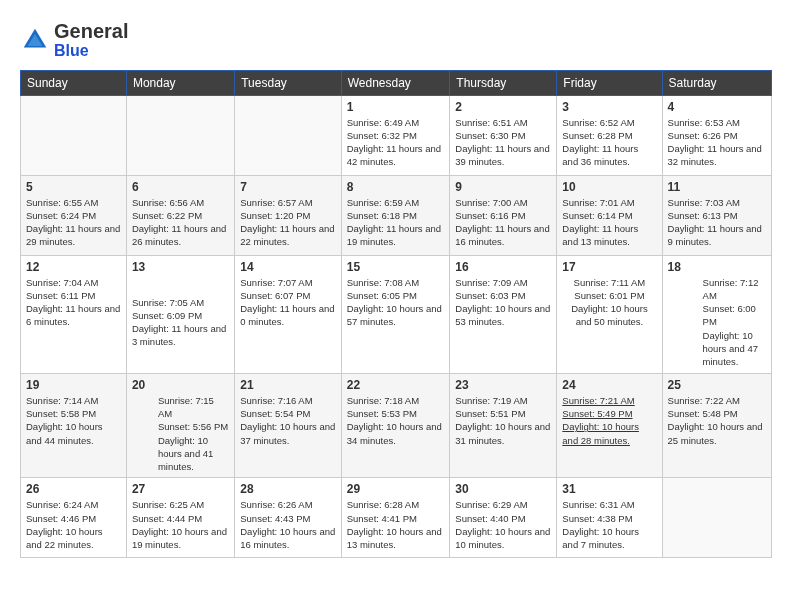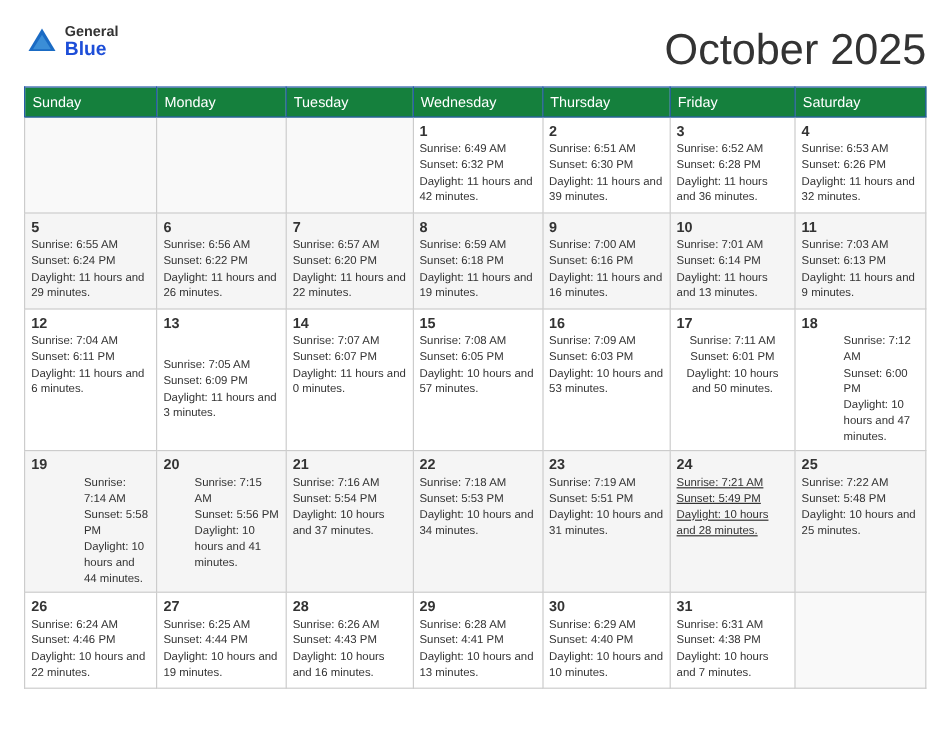--- a/index.html
+++ b/index.html
@@ -19,21 +19,21 @@
     .logo {
       display: flex;
       align-items: center;
     }
     .logo-text {
       display: flex;
       flex-direction: column;
       line-height: 1.1;
     }
     .logo-general {
-      font-size: 12px;
+      font-size: 20px;
       font-weight: bold;
       color: #333;
     }
     .logo-blue {
       font-size: 16px;
       font-weight: bold;
       color: #1d4ed8;
     }
     .logo-icon {
       width: 30px;
@@ -51,21 +51,21 @@
     .subtitle {
       font-size: 14px;
       color: #555;
     }
     table {
       width: 100%;
       border-collapse: collapse;
       font-size: 10.5px;
     }
     thead tr th {
-      background-color: #15803d;
+      background-color: #404040;
       color: #fff;
       text-align: left;
       padding: 5px 6px;
       font-size: 12px;
       font-weight: normal;
       border: 1px solid #2a5caa;
     }
     tbody tr td {
       border: 1px solid #ccc;
       vertical-align: top;
@@ -101,21 +101,20 @@
     <svg class="logo-icon" viewBox="0 0 40 40">
       <polygon points="20,5 35,30 5,30" fill="#1a6bc4"></polygon>
       <polygon points="20,12 30,28 10,28" fill="#4a9de0" opacity="0.7"></polygon>
     </svg>
     <div class="logo-text">
       <span class="logo-general">General</span>
       <span class="logo-blue">Blue</span>
     </div>
   </div>
   <div class="title-block">
-    <div class="month-title">October 2025</div>
   </div>
 </div>
 
 <table>
   <thead>
     <tr id="header-row">
     <th>Sunday</th>
         <th>Monday</th>
         <th>Tuesday</th>
         <th>Wednesday</th>
@@ -163,21 +162,21 @@
         </td>
         <td>
           <span class="day-num">6</span>
           <div class="day-info" style="white-space: pre-line;">Sunrise: 6:56 AM
 Sunset: 6:22 PM
 Daylight: 11 hours and 26 minutes.</div>
         </td>
         <td>
           <span class="day-num">7</span>
           <div class="day-info" style="white-space: pre-line;">Sunrise: 6:57 AM
-Sunset: 6:20 PM
+Sunset: 1:20 PM
 Daylight: 11 hours and 22 minutes.</div>
         </td>
         <td>
           <span class="day-num">8</span>
           <div class="day-info" style="white-space: pre-line;">Sunrise: 6:59 AM
 Sunset: 6:18 PM
 Daylight: 11 hours and 19 minutes.</div>
         </td>
         <td>
           <span class="day-num">9</span>
@@ -238,21 +237,21 @@
         <td>
           <span class="day-num">18</span>
           <div class="day-info" style="white-space: pre-line; margin-left: 35px;">Sunrise: 7:12 AM
 Sunset: 6:00 PM
 Daylight: 10 hours and 47 minutes.</div>
         </td>
       </tr>
       <tr>
         <td>
           <span class="day-num">19</span>
-          <div class="day-info" style="white-space: pre-line; margin-left: 44px;">Sunrise: 7:14 AM
+          <div class="day-info" style="white-space: pre-line;">Sunrise: 7:14 AM
 Sunset: 5:58 PM
 Daylight: 10 hours and 44 minutes.</div>
         </td>
         <td>
           <span class="day-num">20</span>
           <div class="day-info" style="white-space: pre-line; margin-left: 26px;">Sunrise: 7:15 AM
 Sunset: 5:56 PM
 Daylight: 10 hours and 41 minutes.</div>
         </td>
         <td>

